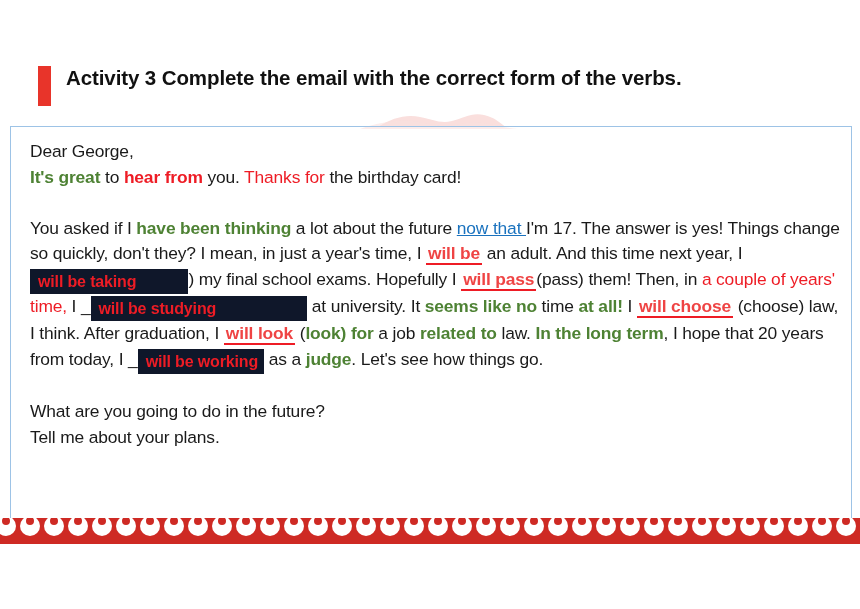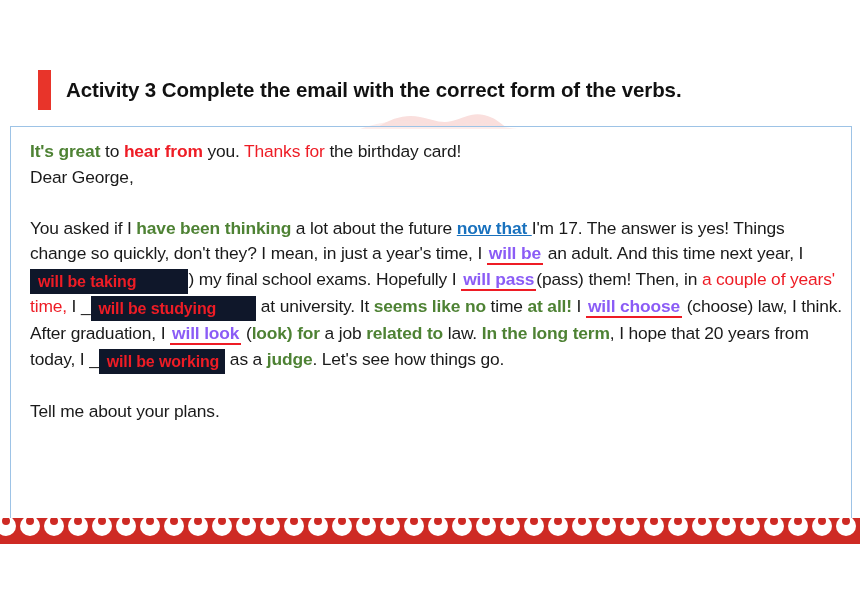--- a/index.html
+++ b/index.html
@@ -17,21 +17,21 @@
   }
 
   
   #title-row {
     position: absolute;
     left: 0;
     top: 66px;
     width: 768px;
     height: 48px;
     display: flex;
-    align-items: center;
+    align-items: flex-start;
   }
   #title-bullet {
     width: 13px;
     height: 40px;
     background: #E8342A;
     margin-left: 38px;
     flex: none;
   }
   #title-text {
     margin-left: 15px;
@@ -79,39 +79,39 @@
   }
   #email-body p {
     margin: 0;
   }
   .blank-line { height: 25.6px; }
 
   
   .green      { color: #4E8234; font-weight: bold; }
   .red        { color: #EE1C25; }
   .red-b      { color: #EE1C25; font-weight: bold; }
-  .blue-u     { color: #1A72BE; font-weight: bold; text-decoration: underline; }
+  .blue-u     { color: #1A72BE; font-weight: normal; text-decoration: underline; }
   .ans {
-    color: #8b5cf6;
+    color: #ef4444;
     font-weight: bold;
     border-bottom: 2px solid #EE1C25;
     padding: 0 2px 0 2px;
   }
   .hl {
     background: #0f172a;
     color: #EE1C25;
     font-weight: bold;
     font-size: 16px;
     padding: 3px 6px 3px 8px;
     display: inline-block;
     line-height: 19px;
     vertical-align: -2px;
   }
   .hl-wide  { padding-right: 52px; }
-  .hl-wide2 { padding-right: 40px; }
+  .hl-wide2 { padding-right: 91px; }
   .hl-wide3 { }
 
   
   #bottom-band {
     position: absolute;
     left: 0;
     bottom: 65px;
     width: 860px;
     height: 26px;
   }
@@ -128,30 +128,31 @@
 <div id="watermark">
   <svg width="160" height="22" viewBox="0 0 160 22" xmlns="http://www.w3.org/2000/svg">
     <path d="M18 19 C32 10, 46 6, 60 9 C72 11, 80 16, 92 13 C104 10, 112 4, 124 7 C134 9, 140 15, 146 19 Z" fill="#E8807A" opacity="0.75"></path>
     <path d="M0 21 C20 14, 40 11, 58 14 C70 16, 78 19, 90 18 C100 17, 110 13, 122 15 C134 17, 146 20, 158 21 Z" fill="#EFA9A3" opacity="0.6"></path>
   </svg>
 </div>
 
 <div id="email-box">
   <div id="email-body">
 
+    <p>Dear George,</p>
+
     <p><span class="green">It's great</span><span> to </span><span class="red-b">hear from</span><span> you. </span><span class="red">Thanks for</span><span> the birthday card!</span></p>
 
-    <p>Dear George,</p>
-
     <div class="blank-line"></div>
 
     <p><span>You asked if I </span><span class="green">have been thinking</span><span> a lot about the future </span><span class="blue-u">now that </span><span>I'm 17. The answer is yes! Things change so quickly, don't they? I mean, in just a year's time, I </span><span class="ans">will be</span><span> an adult. And this time next year, I </span><span class="hl hl-wide">will be taking</span><span>) my final school exams. Hopefully I </span><span class="ans">will pass</span><span>(pass) them! Then, in </span><span class="red">a couple of years' time,</span><span> I _</span><span class="hl hl-wide2">will be studying</span><span> at university. It </span><span class="green">seems like no</span><span> time </span><span class="green">at all!</span><span> I </span><span class="ans">will choose</span><span> (choose) law, I think. After graduation, I </span><span class="ans">will look</span><span> (</span><span class="green">look) for</span><span> a job </span><span class="green">related to</span><span> law. </span><span class="green">In the long term</span><span>, I hope that 20 years from today, I _</span><span class="hl hl-wide3">will be working</span><span> as a </span><span class="green">judge</span><span>. Let's see how things go.</span></p>
 
     <div class="blank-line"></div>
 
+    <p>What are you going to do in the future?</p>
     <p>Tell me about your plans.</p>
 
   </div>
 </div>
 
 <div id="bottom-band">
   <svg width="860" height="26" viewBox="0 0 860 26" xmlns="http://www.w3.org/2000/svg">
     <rect x="0" y="0" width="860" height="26" fill="#CE2A24"></rect>
     <g fill="#FFFFFF">
       <circle cx="6" cy="8" r="10"></circle>

